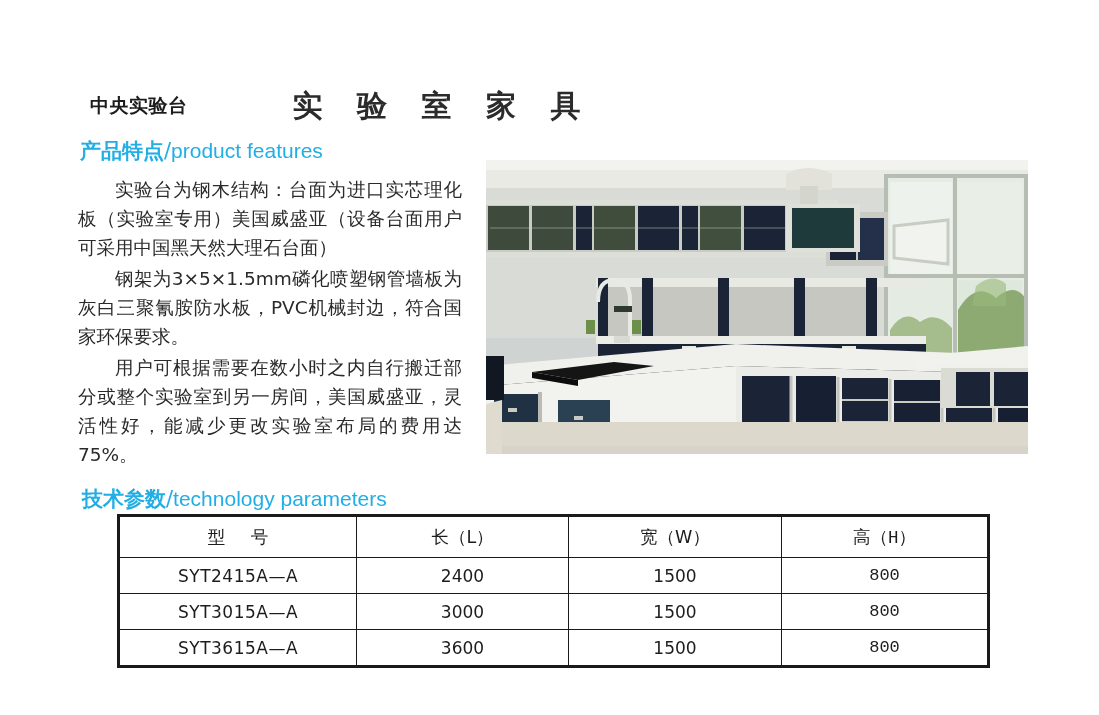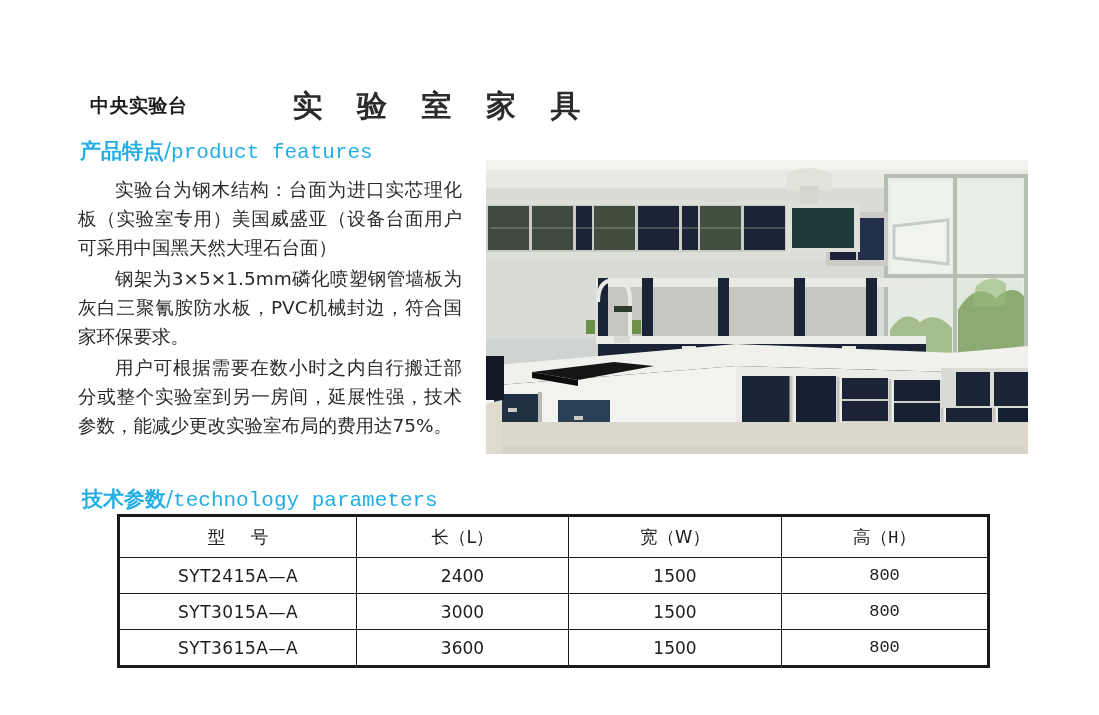--- a/index.html
+++ b/index.html
@@ -53,21 +53,21 @@
     letter-spacing: 0px;
     font-family: "DejaVu Sans", "Liberation Sans", sans-serif;
     margin: 0 0 10px 2px;
     white-space: nowrap;
   }
   .cyan-heading .slash {
     font-weight: normal;
   }
   .cyan-heading .en {
     font-weight: normal;
-    font-family: Liberation Mono, monospace;
+    font-family: Liberation Sans, sans-serif;
   }
   .body-para {
     font-size: 18.5px;
     line-height: 29px;
     color: #2a2a2a;
     text-indent: 2em;
     margin: 0 8px 2px 0;
     text-align: justify;
     font-family: "DejaVu Sans", "Liberation Sans", sans-serif;
     letter-spacing: 0px;
@@ -133,21 +133,21 @@
 <div class="left-col">
 
   <div class="section-title">中央实验台</div>
 
   <div class="cyan-heading">
     <span>产品特点</span><span class="slash">/</span><span class="en">product features</span>
   </div>
 
   <p class="body-para">实验台为钢木结构：台面为进口实芯理化板（实验室专用）美国威盛亚（设备台面用户可采用中国黑天然大理石台面）</p>
   <p class="body-para">钢架为3×5×1.5mm磷化喷塑钢管墙板为灰白三聚氰胺防水板，PVC机械封边，符合国家环保要求。</p>
-  <p class="body-para">用户可根据需要在数小时之内自行搬迁部分或整个实验室到另一房间，延展性强，技术参数，能减少更改实验室布局的费用达75%。</p>
+  <p class="body-para">用户可根据需要在数小时之内自行搬迁部分或整个实验室到另一房间，美国威盛亚，灵活性好，能减少更改实验室布局的费用达75%。</p>
 </div>
 
 <div class="photo">
   <svg width="542" height="294" viewBox="0 0 542 294">
 
     <rect x="0" y="0" width="542" height="34" fill="#e9eae4"></rect>
     <rect x="0" y="0" width="542" height="10" fill="#f2f2ee"></rect>
 
     <rect x="0" y="28" width="542" height="150" fill="#d8dbd6"></rect>
 

